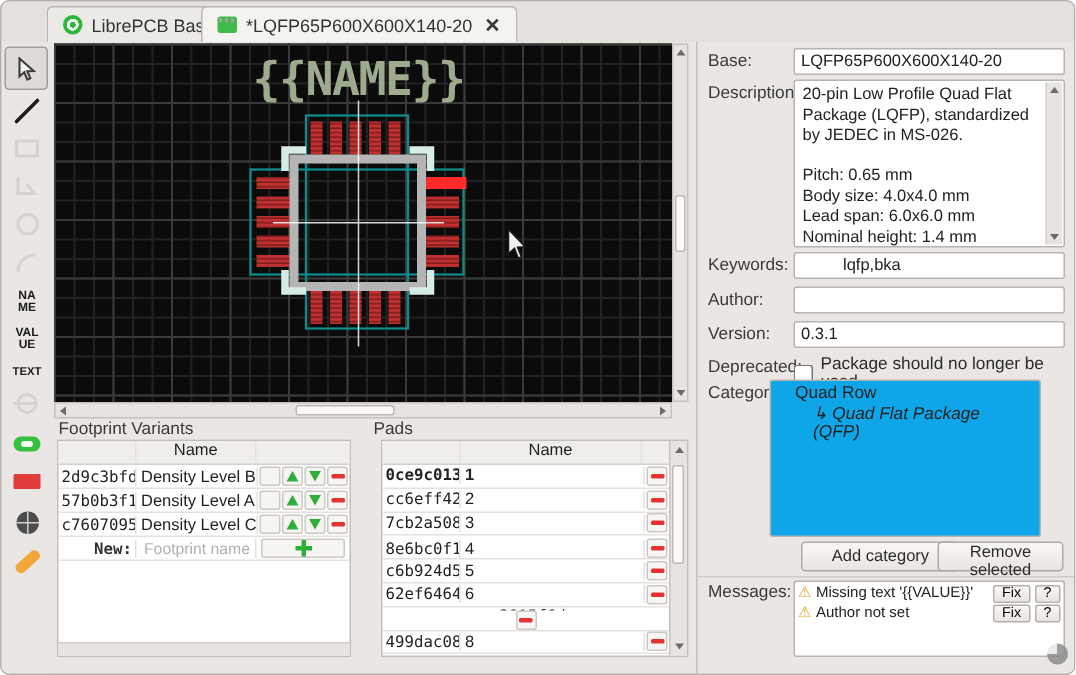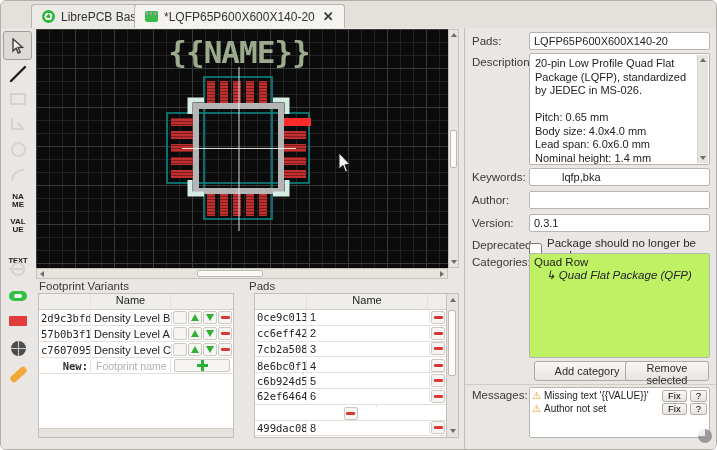--- a/index.html
+++ b/index.html
@@ -74,21 +74,21 @@
   .hstrip { position:absolute; left:0; right:0; bottom:0; height:9px; background:#e7e4e0; border-top:1px solid #cfccc7; }
 
   
   .rpanel { position:absolute; left:463px; top:27px; width:254px; bottom:0; background:#e9e6e3; border-left:1px solid #c2beb9; }
   .plabel { position:absolute; left:7px; font-size:11.5px; color:#3a3a3a; }
   .pfield { position:absolute; left:64px; width:181px; height:18px; border:1px solid #b8b4af; background:#fff; font-size:11px; font-family:"Liberation Sans",sans-serif; color:#222; padding:0 4px; border-radius:2px; }
   .desc-wrap { position:absolute; left:64px; top:25px; width:181px; height:112px; border:1px solid #b8b4af; background:#fff; border-radius:2px; }
   .desc-ta { width:100%; height:100%; border:none; resize:none; outline:none; font-size:11px; line-height:13.5px; font-family:"Liberation Sans",sans-serif; color:#222; padding:3px 16px 3px 5px; overflow:hidden; background:transparent; }
   .dep-row { position:absolute; left:64px; top:209px; display:flex; align-items:center; gap:5px; font-size:11.5px; color:#2b2b2b; }
   .dep-row input { width:13px; height:13px; margin:0; }
-  .catbox { position:absolute; left:64px; top:225px; width:181px; height:105px; background:#bef264; border:1px solid #b8b4af; border-radius:2px; font-size:11.5px; color:#222; padding:2px 4px; }
+  .catbox { position:absolute; left:48px; top:225px; width:181px; height:105px; background:#0ea5e9; border:1px solid #b8b4af; border-radius:2px; font-size:11.5px; color:#222; padding:2px 16px; }
   .cat-child { padding-left:12px;font-style:italic; }
   .pbtn { position:absolute; height:20px; background:linear-gradient(#f9f7f5,#e8e4e0); border:1px solid #aeaaa5; border-radius:3px; font-size:11px; font-family:"Liberation Sans",sans-serif; color:#2b2b2b; cursor:default; }
   .sep { position:absolute; left:0; right:0; top:356px; height:1px; background:#cfccc7; }
   .msgbox { position:absolute; left:64px; top:359px; width:181px; height:51px; background:#fff; border:1px solid #b8b4af; border-radius:2px; padding:1px 2px; overflow:hidden; }
   .msgrow { display:flex; align-items:center; height:13px; gap:3px; }
   .warn { color:#e9a321; font-size:10px; line-height:10px; }
   .msgtext { flex:1; font-size:10px; color:#222; white-space:nowrap; overflow:hidden; }
   .mbtn { height:12px; font-size:9.5px; line-height:10px; padding:0 5px; background:linear-gradient(#f9f7f5,#e8e4e0); border:1px solid #b3afaa; border-radius:2px; cursor:default; font-family:"Liberation Sans",sans-serif; }
 
   
@@ -139,21 +139,21 @@
       <svg width="18" height="18">
           <path d="M3,15 A 11 11 0 0 1 15,4" fill="none" stroke="#d6d3cf" stroke-width="2"></path>
         </svg>
     </div>
     <div class="tool" style="top:163px;height:20px;">
         <span class="tool-label lbl-name">NAME</span>
       </div>
     <div class="tool" style="top:188px;height:20px;">
         <span class="tool-label lbl-value">VALUE</span>
       </div>
-    <div class="tool" style="top:226px;height:14px;">
+    <div class="tool" style="top:213px;height:14px;">
         <span class="tool-label lbl-text">TEXT</span>
       </div>
     <div class="tool" style="top:233px;height:16px;">
         <span class="ico-hole"></span>
       </div>
     <div class="tool" style="top:262px;height:12px;">
         <span class="ico-tht"></span>
       </div>
     <div class="tool" style="top:287px;height:12px;">
         <span class="ico-smd"></span>
@@ -310,21 +310,21 @@
   </div>
 
   <div class="group-title" style="left:248px;top:279px;">Pads</div>
   <div class="tbox" style="left:253px;width:205px;">
     <div style="position:absolute;left:0;top:0;right:12px;bottom:0;">
       <div class="thead">
         <span class="c-id"></span>
         <span class="c-nm" style="text-align:center;">Name</span>
         <span style="width:18px;"></span>
       </div>
-      <div class="trow" style="height:15.8px;">
+      <div class="trow" style="height:15.8px;font-weight:bold;">
         <span class="c-id">0ce9c013</span>
         <span class="c-nm">1</span>
         <span class="c-btns">
             <button class="tbtn">
               <i class="minus-bar"></i>
             </button>
           </span>
       </div>
       <div class="trow" style="height:15.8px;">
         <span class="c-id">cc6eff42</span>
@@ -391,21 +391,21 @@
       </div>
     </div>
     <div class="sb" style="right:0;top:0;width:12px;height:100%;border:none;border-left:1px solid #c6c2bd;">
       <span class="arr arr-up" style="left:3px;top:4px;"></span>
       <div class="sb-thumb" style="left:1px;top:16px;width:8px;height:66px;"></div>
       <span class="arr arr-dn" style="left:3px;bottom:4px;"></span>
     </div>
   </div>
 
   <div class="rpanel">
-    <span class="plabel" style="top:7px;">Pads:</span>
+    <span class="plabel" style="top:7px;">Base:</span>
     <input class="pfield" style="top: 4px;" value="LQFP65P600X600X140-20">
 
     <span class="plabel" style="top:28px;">Description:</span>
     <div class="desc-wrap">
       <textarea class="desc-ta" style="">20-pin Low Profile Quad Flat Package (LQFP), standardized by JEDEC in MS-026.
 
 Pitch: 0.65 mm
 Body size: 4.0x4.0 mm
 Lead span: 6.0x6.0 mm
 Nominal height: 1.4 mm

